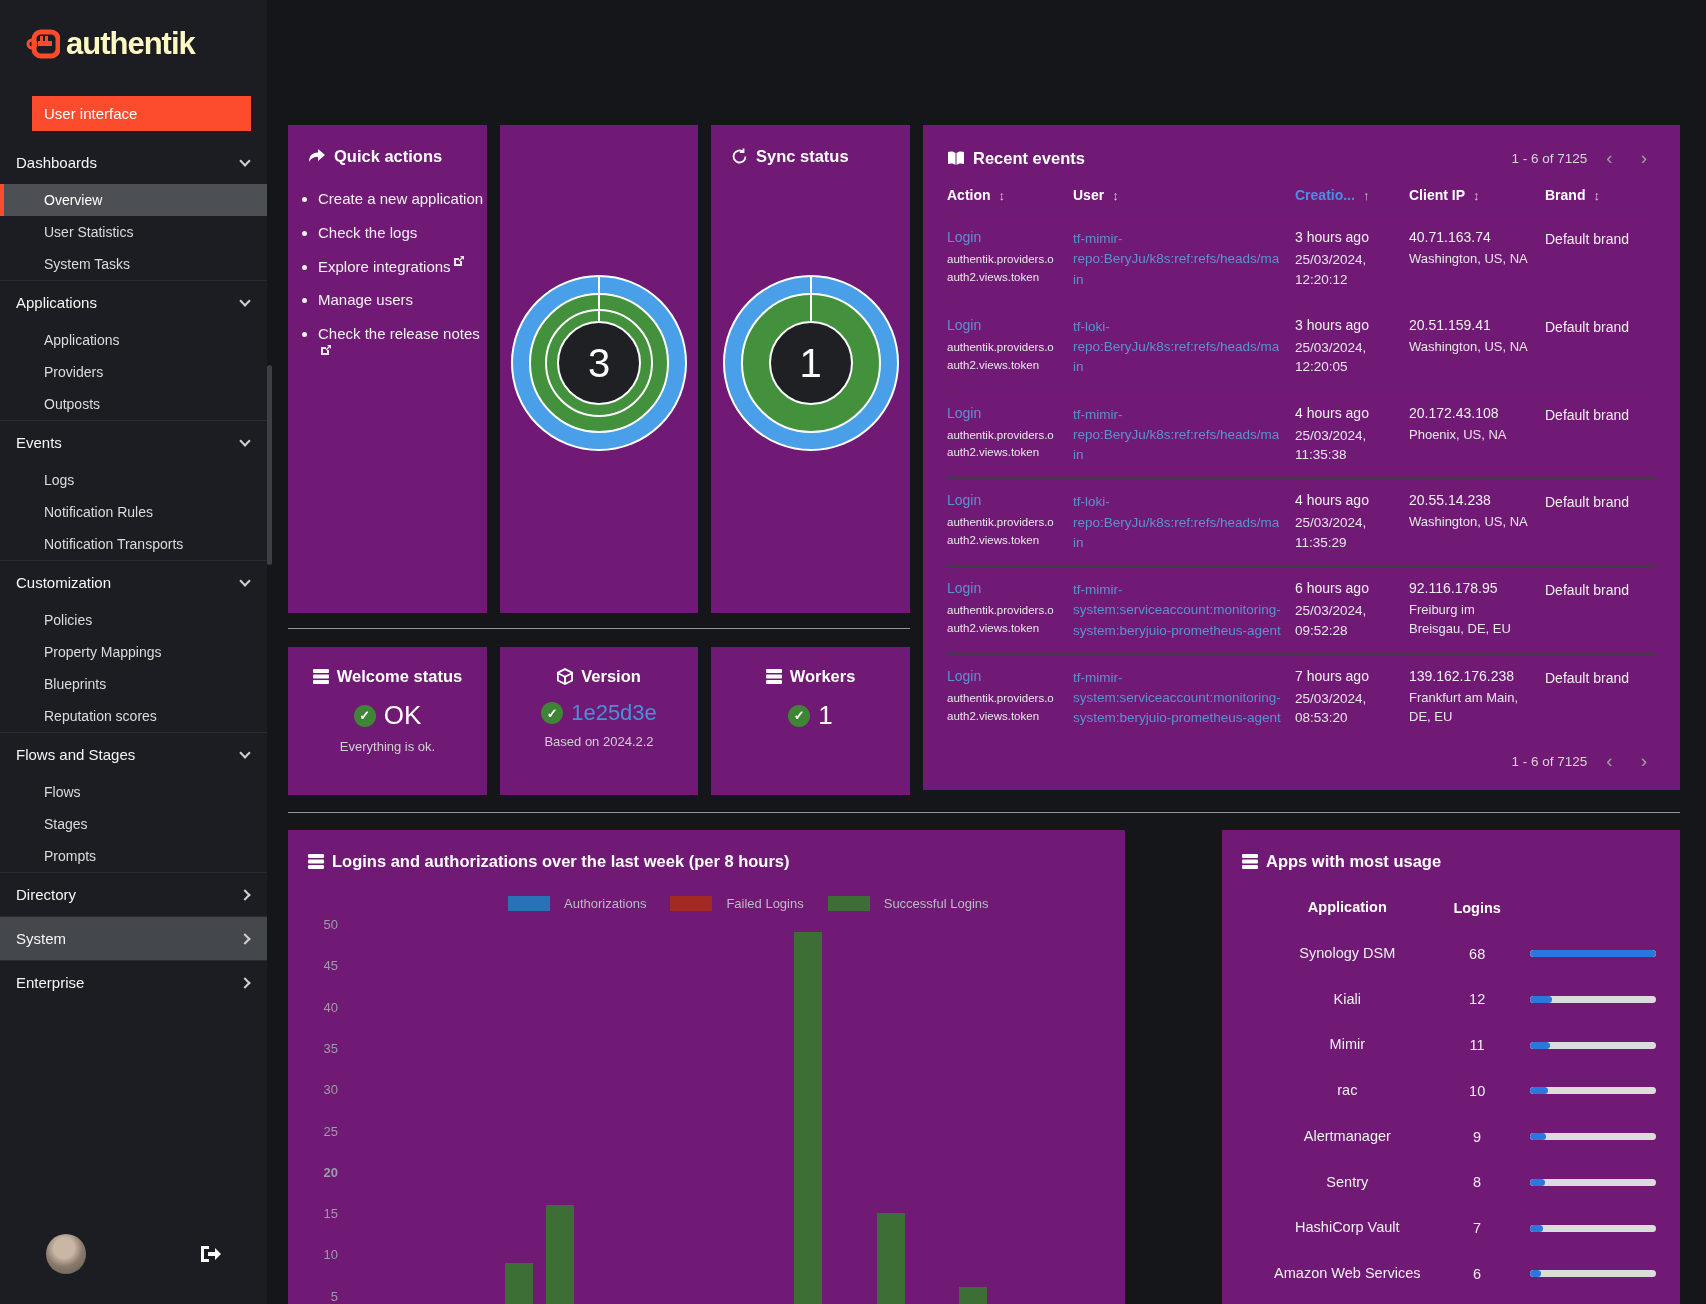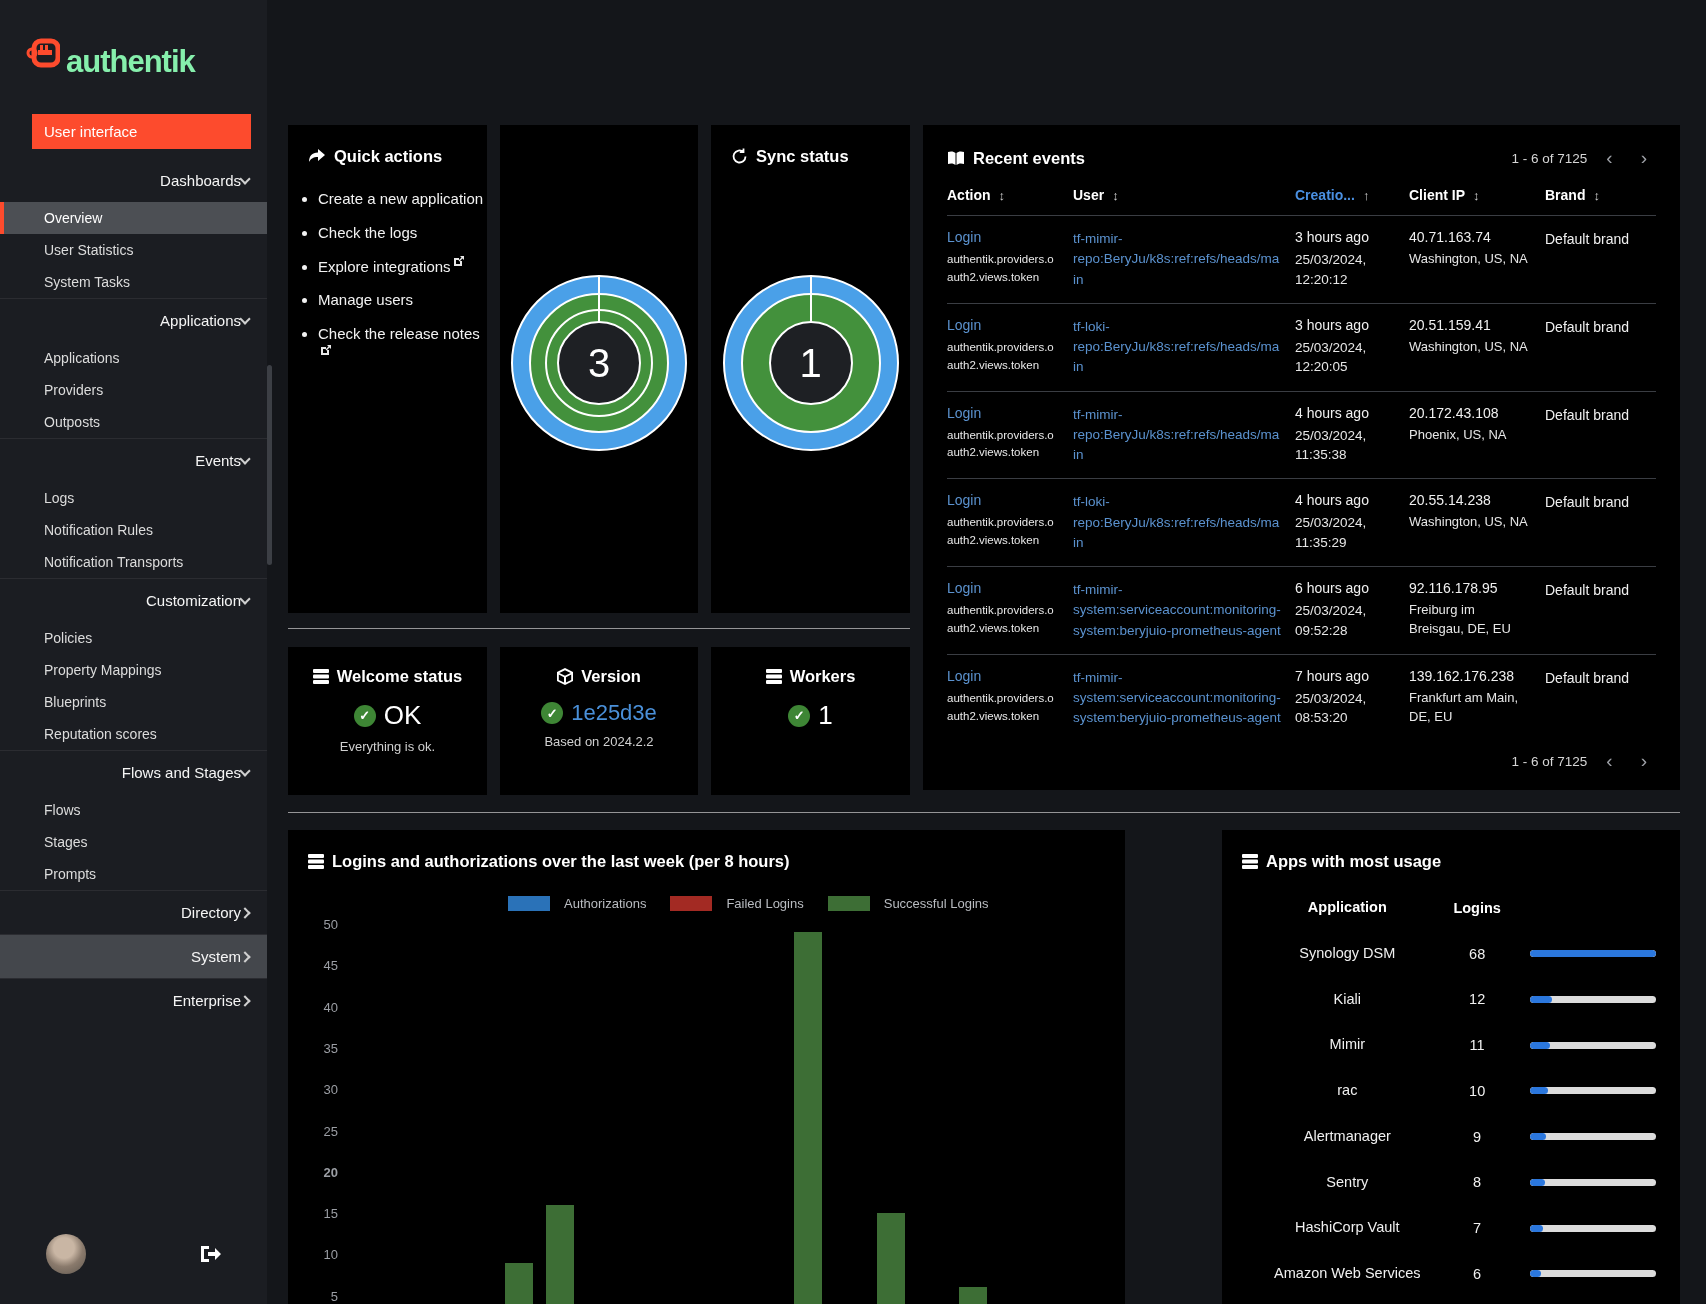--- a/index.html
+++ b/index.html
@@ -4,26 +4,26 @@
 <style>
   * { margin:0; padding:0; box-sizing:border-box; }
   html,body { background:#0f1114; }
   body { font-family:"Liberation Sans", sans-serif; }
   #app { position:relative; width:1706px; height:1304px; background:#14161a; overflow:hidden; color:#f0f0f0; }
 
   
   .sidebar { position:absolute; left:0; top:0; width:267px; height:1304px; background:#1b1d22; display:flex; flex-direction:column; }
   .logo-row { padding:26px 18px 20px 26px; display:flex; align-items:center; gap:6px; }
   .logo-key { flex:0 0 auto; }
-  .logo-text { color:#86efac; font-size:31px; font-weight:bold; letter-spacing:-1px;margin-top:18px; }
+  .logo-text { color:#fef9c3; font-size:31px; font-weight:bold; letter-spacing:-1px; }
   .ui-btn { margin:14px 16px 10px 32px; background:#fd4b2d; color:#fff; font-size:15px; padding:9px 12px; border:none; text-align:left; cursor:pointer; }
   .nav { flex:1 1 auto; overflow:hidden; }
   .nav-section { border-top:1px solid rgba(255,255,255,0.07); }
   .nav-section:first-child { border-top:none; }
-  .sec-head { display:flex; align-items:center; justify-content:flex-end; padding:13px 18px 13px 16px; font-size:15px; color:#f5f5f5; cursor:pointer; }
+  .sec-head { display:flex; align-items:center; justify-content:space-between; padding:13px 18px 13px 16px; font-size:15px; color:#f5f5f5; cursor:pointer; }
   .chev { width:8px; height:8px; border-right:2px solid #d0d0d0; border-bottom:2px solid #d0d0d0; display:inline-block; }
   .chev.down { transform:rotate(45deg); margin-top:-4px; }
   .chev.right { transform:rotate(-45deg); }
   .nav-item { padding:8px 16px 8px 44px; font-size:14px; color:#dcdcdc; cursor:pointer; }
   .nav-item.active { background:#4c4f54; border-left:4px solid #fd4b2d; padding-left:40px; color:#fff; }
   .sec-head.highlight { background:#44474c; }
   .user-row { padding:16px 24px 30px 46px; display:flex; align-items:center; }
   .avatar { width:40px; height:40px; border-radius:50%; background:radial-gradient(circle at 45% 35%, #c9b6a4 0 30%, #8a7a6c 55%, #5d564e 100%); cursor:pointer; }
   .signout { margin-left:113px; cursor:pointer; }
 
@@ -31,21 +31,21 @@
   .topbar { position:absolute; left:267px; top:0; width:1439px; height:110px; background:#14161a; }
   .burger { position:absolute; left:13px; top:40px; width:24px; cursor:pointer; }
   .burger span { display:block; height:3px; background:#9a9da3; margin:4px 0; border-radius:1px; }
   .page-title { position:absolute; left:75px; top:22px; font-size:27px; font-weight:bold; color:#fff; }
   .page-sub { position:absolute; left:75px; top:61px; font-size:15px; color:#d8d8d8; }
   .top-icons { position:absolute; right:140px; top:36px; display:flex; gap:42px; align-items:center; }
   .icon-btn { color:#8e9197; cursor:pointer; }
   .code-glyph { font-size:20px; font-weight:bold; letter-spacing:-2px; }
 
   
-  .card { position:absolute; background:#000000; }
+  .card { position:absolute; background:#701a75; }
   .card-head { display:flex; align-items:center; gap:8px; padding:22px 20px 0 20px; font-size:16.5px; font-weight:bold; color:#fff; }
   .ic { display:inline-flex; align-items:center; }
 
   .quick { left:288px; top:125px; width:199px; height:488px; }
   .quick ul { margin:22px 0 0 30px; }
   .quick li { margin-bottom:12px; font-size:15px; color:#f2f2f2; line-height:1.45; }
   .qa-link { color:#f2f2f2; cursor:pointer; }
   .ext { display:inline-block; margin-left:3px; vertical-align:super; }
 
   .outpost { left:500px; top:125px; width:198px; height:488px; }

